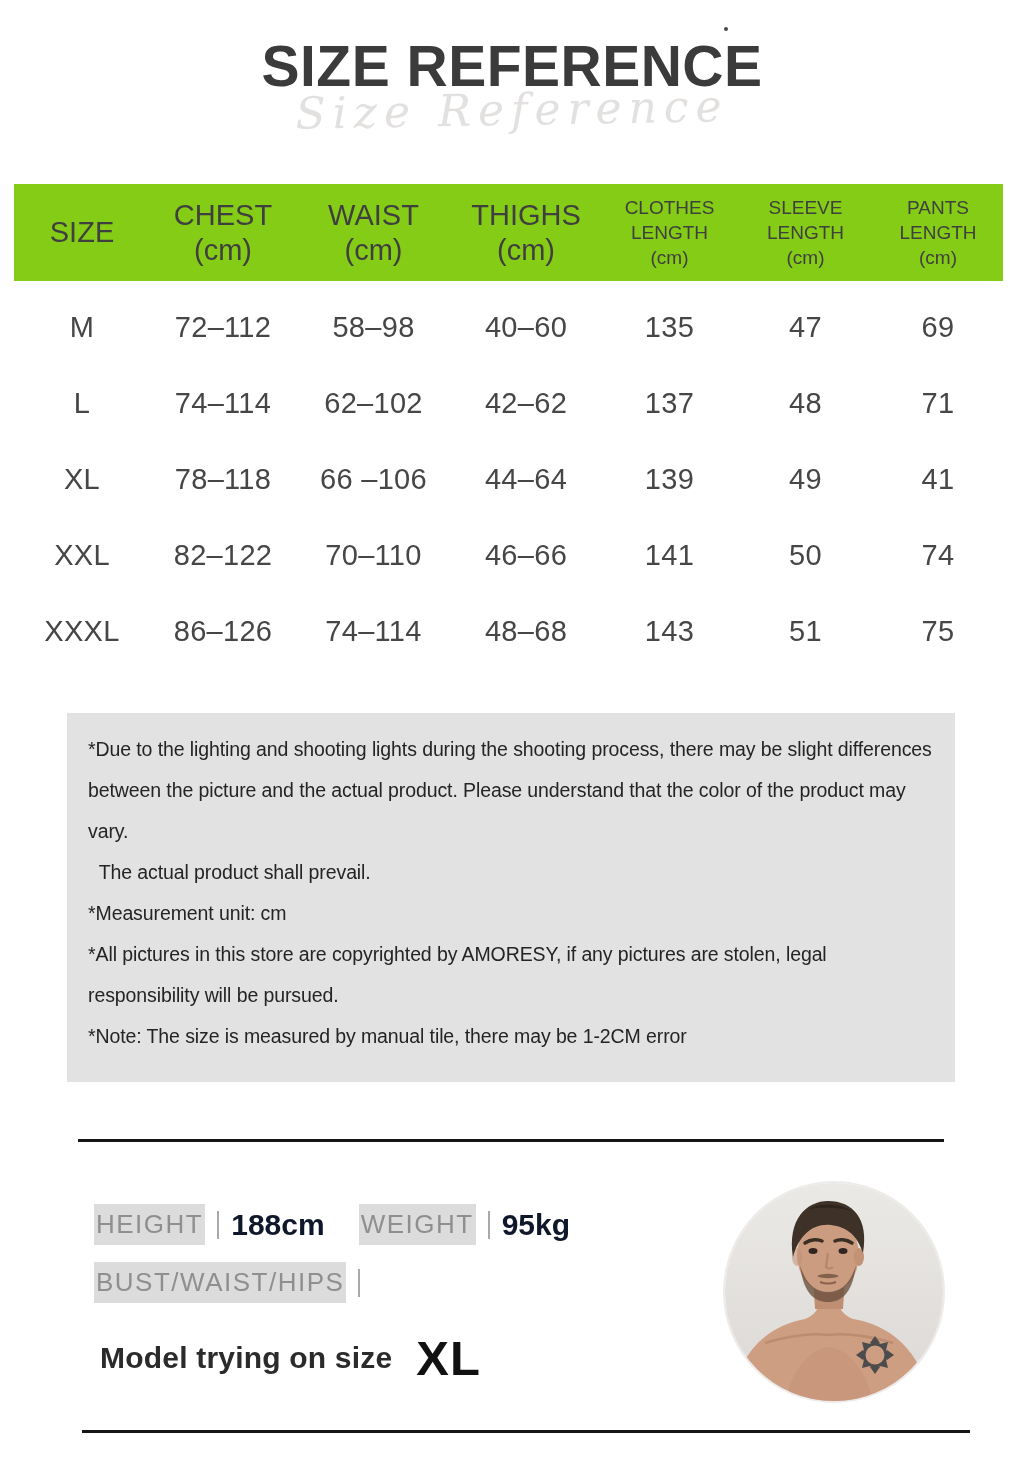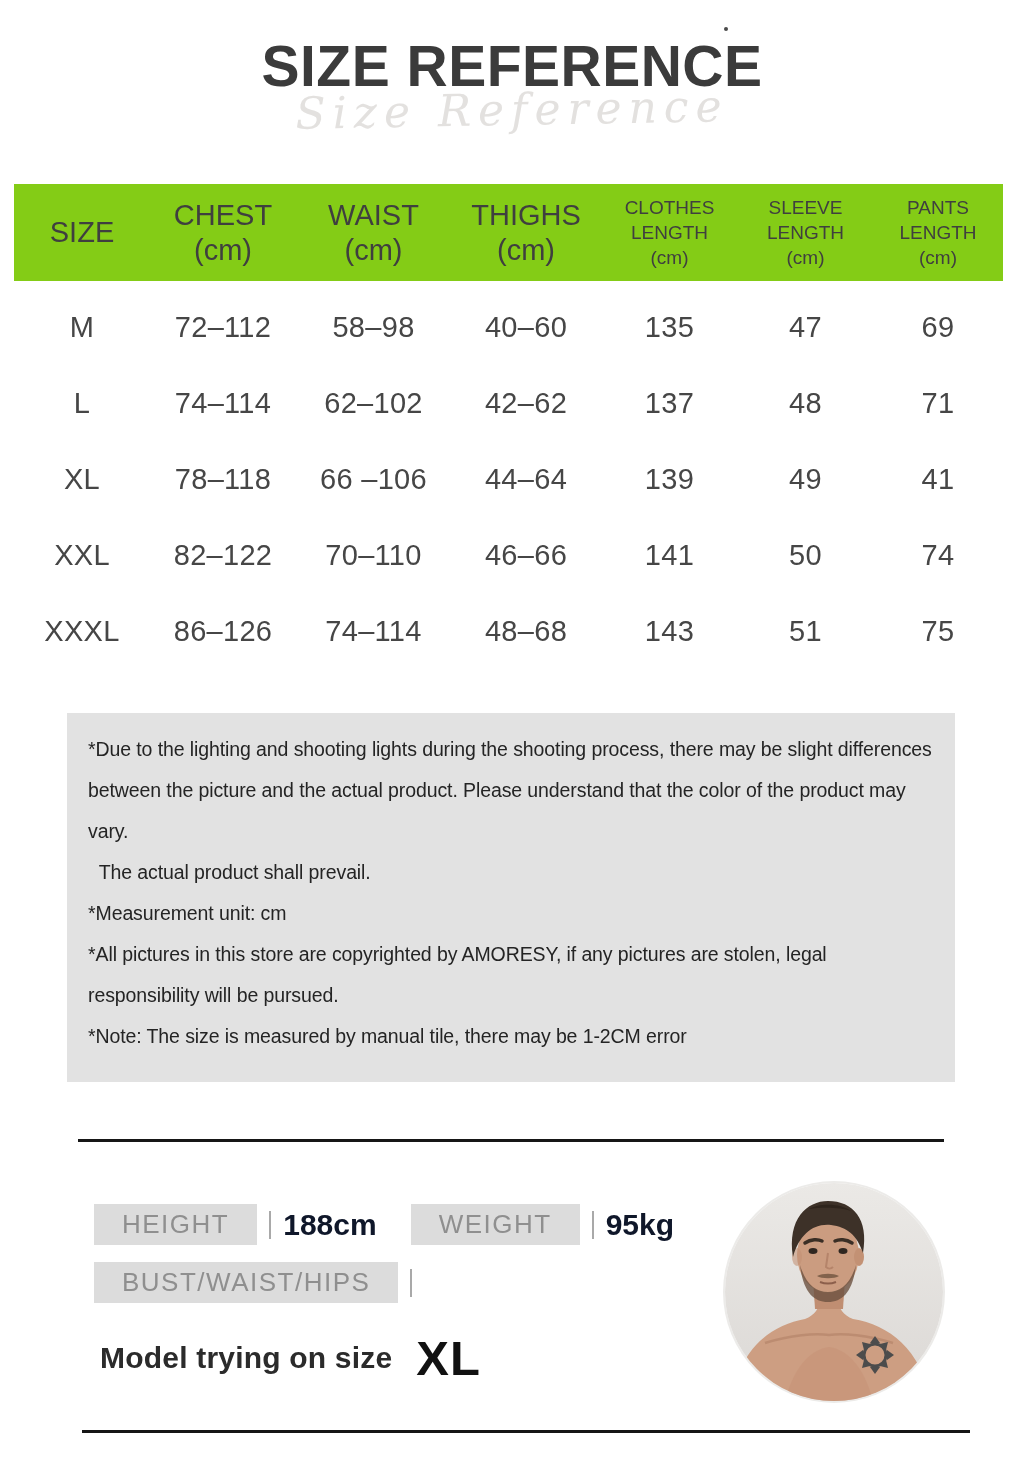--- a/index.html
+++ b/index.html
@@ -51,21 +51,21 @@
   .rule-bottom { position:absolute; left:82px; top:1430px; width:888px; height:3px; background:#161616; }
 
   
   .stat-row { position:absolute; display:flex; align-items:center; }
   .row1 { left:94px;  top:1204px; }
   .row2 { left:94px;  top:1262px; }
   .row3 { left:100px; top:1330px; }
   .stat-group { display:flex; align-items:center; }
   .chip {
     background:#dcdcdc; color:#8f8f8f; font-size:26px; height:41px;
-    display:inline-flex; align-items:center; padding:0 28px; letter-spacing:1.5px;
+    display:inline-flex; align-items:center; padding:0 2px; letter-spacing:1.5px;
   }
   .vbar { width:2px; height:28px; background:#a9a9a9; margin:0 12px; flex:0 0 auto; }
   .stat-value { font-size:30px; font-weight:700; color:#0f172a; }
   .gap { margin-left:34px; }
   .trying-label { font-size:30px; font-weight:600; color:#2b2b2b; letter-spacing:0.2px; }
   .trying-size  { font-size:49px; font-weight:800; color:#111111; margin-left:24px; letter-spacing:1px; }
 
   
   .model-circle {
     position:absolute; left:725px; top:1183px; width:218px; height:218px;

